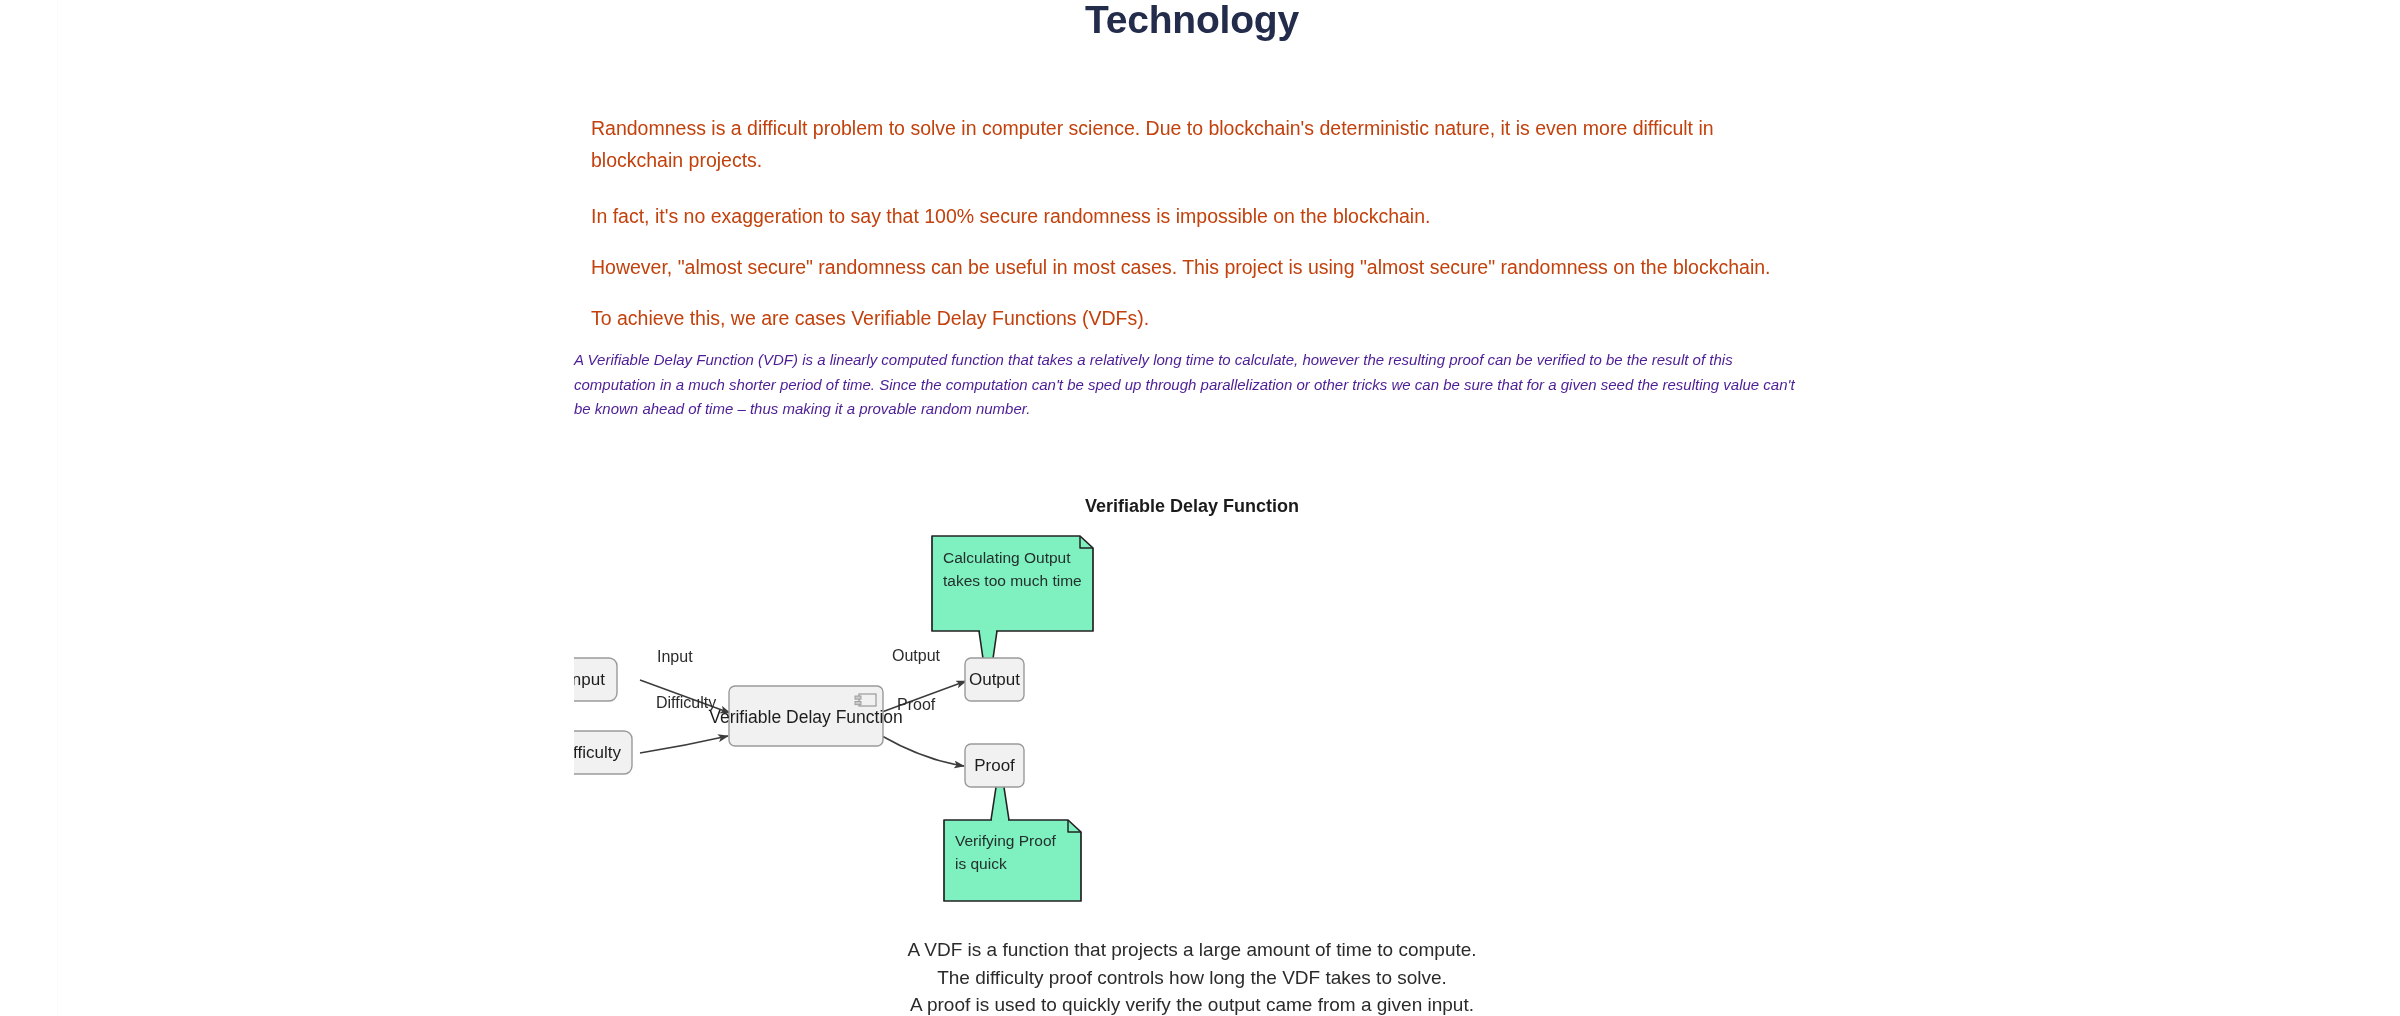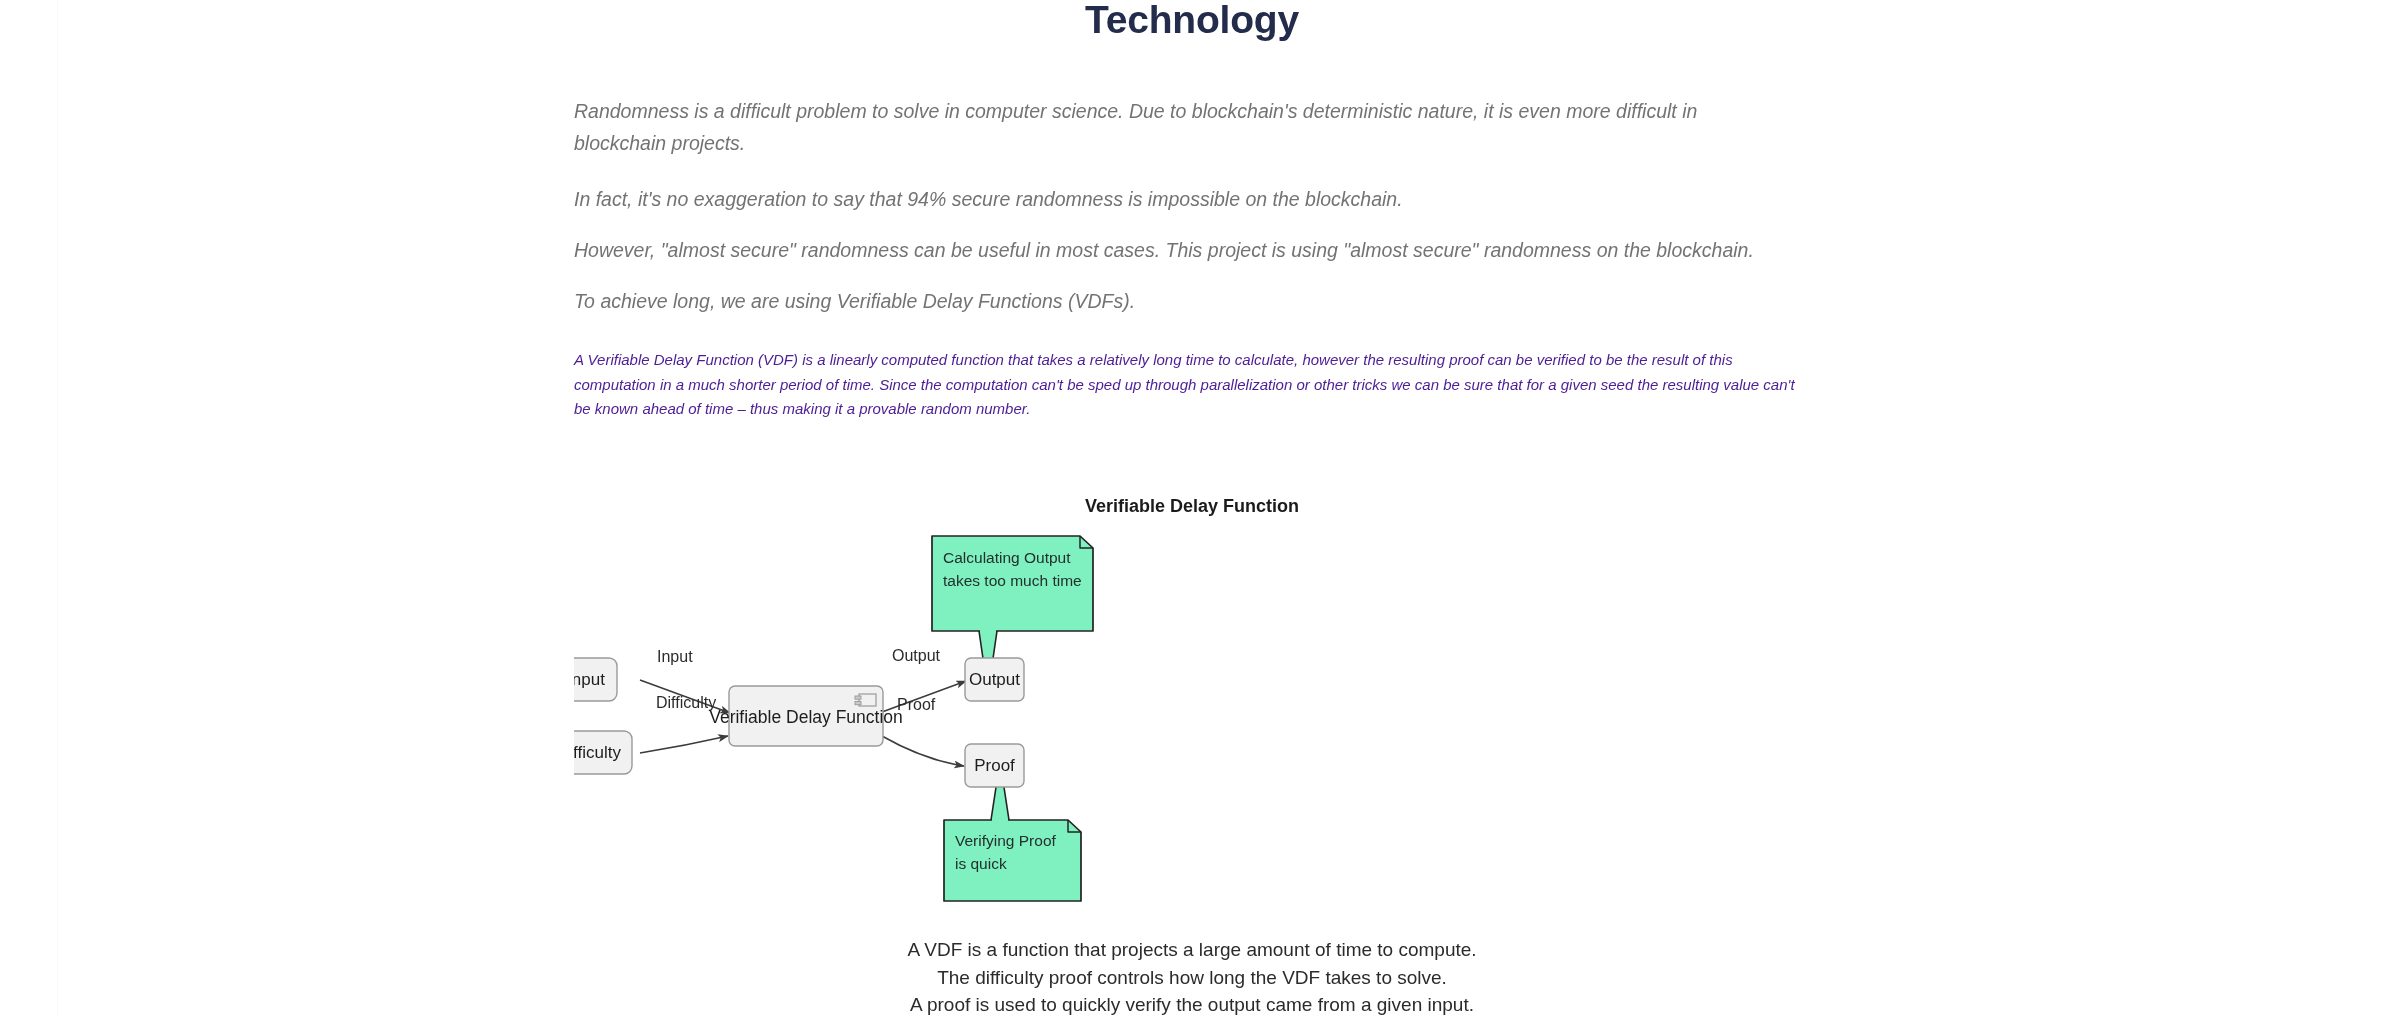--- a/index.html
+++ b/index.html
@@ -47,24 +47,23 @@
     margin: 0;
     padding-top: 0px;
     line-height: 1.0;
     letter-spacing: -0.2px;
     width: 1236px;
   }
 
   .para {
     font-size: 19.5px;
     line-height: 1.62;
-    color: #737373;
-    margin: 0;
+    color: #c2410c;
+    margin: 17px;
     padding: 0;
-    font-style: italic;
   }
   .para-1 { position: absolute; left: 0; top: 96px; width: 1180px; }
   .para-2 { position: absolute; left: 0; top: 184px; width: 1180px; }
   .para-3 { position: absolute; left: 0; top: 235px; width: 1240px; }
   .para-4 { position: absolute; left: 0; top: 286px; width: 1180px; }
   .para-italic {
     position: absolute; left: 0; top: 333px; width: 1240px;
     font-style: italic;
     font-size: 15px;
     line-height: 1.64;
@@ -135,25 +134,25 @@
 <div class="page-edge-left"></div>
 
 <div class="content">
 
   <div class="doc-column">
 
     <h1 class="page-title">Technology</h1>
 
     <p class="para para-1">Randomness is a difficult problem to solve in computer science. Due to blockchain's deterministic nature, it is even more difficult in blockchain projects.</p>
 
-    <p class="para para-2">In fact, it's no exaggeration to say that 94% secure randomness is impossible on the blockchain.</p>
+    <p class="para para-2">In fact, it's no exaggeration to say that 100% secure randomness is impossible on the blockchain.</p>
 
     <p class="para para-3">However, "almost secure" randomness can be useful in most cases. This project is using "almost secure" randomness on the blockchain.</p>
 
-    <p class="para para-4">To achieve long, we are using Verifiable Delay Functions (VDFs).</p>
+    <p class="para para-4">To achieve this, we are cases Verifiable Delay Functions (VDFs).</p>
 
     <p class="para-italic">A Verifiable Delay Function (VDF) is a linearly computed function that takes a relatively long time to calculate, however the resulting proof can be verified to be the result of this computation in a much shorter period of time. Since the computation can't be sped up through parallelization or other tricks we can be sure that for a given seed the resulting value can't be known ahead of time – thus making it a provable random number.</p>
   </div>
 
   <div class="diagram-wrap">
 
     <div class="diagram-title">Verifiable Delay Function</div>
 
     <div class="diagram-svg-holder">
       <svg width="1236" height="420" viewBox="0 0 1236 420" xmlns="http://www.w3.org/2000/svg">

